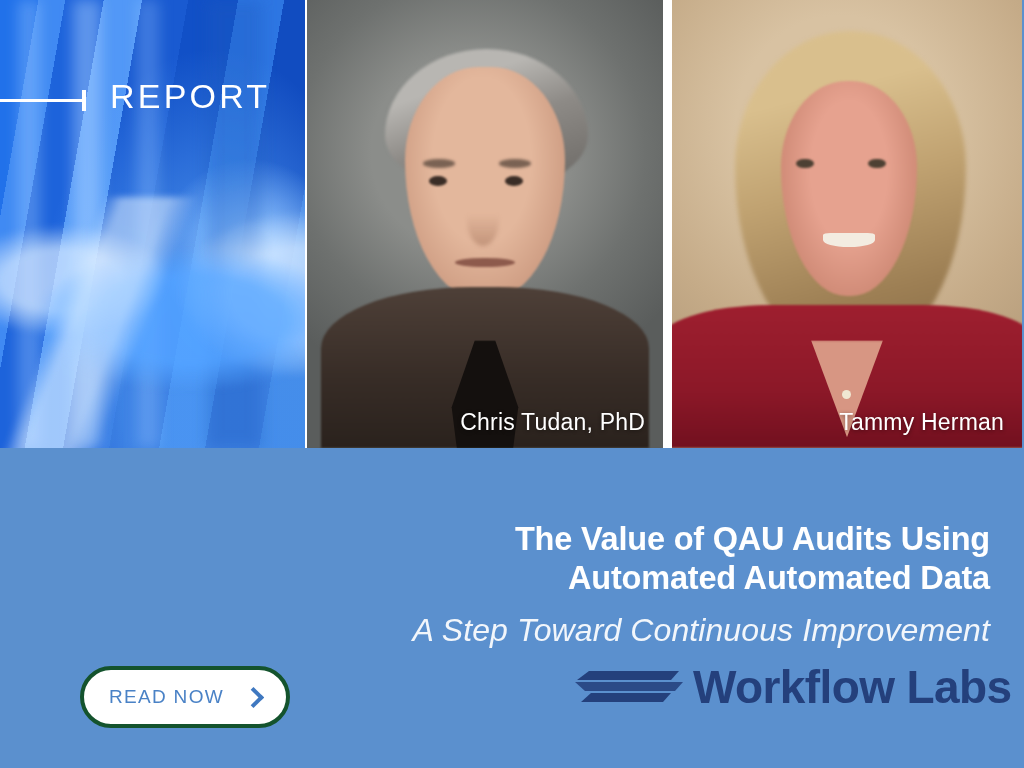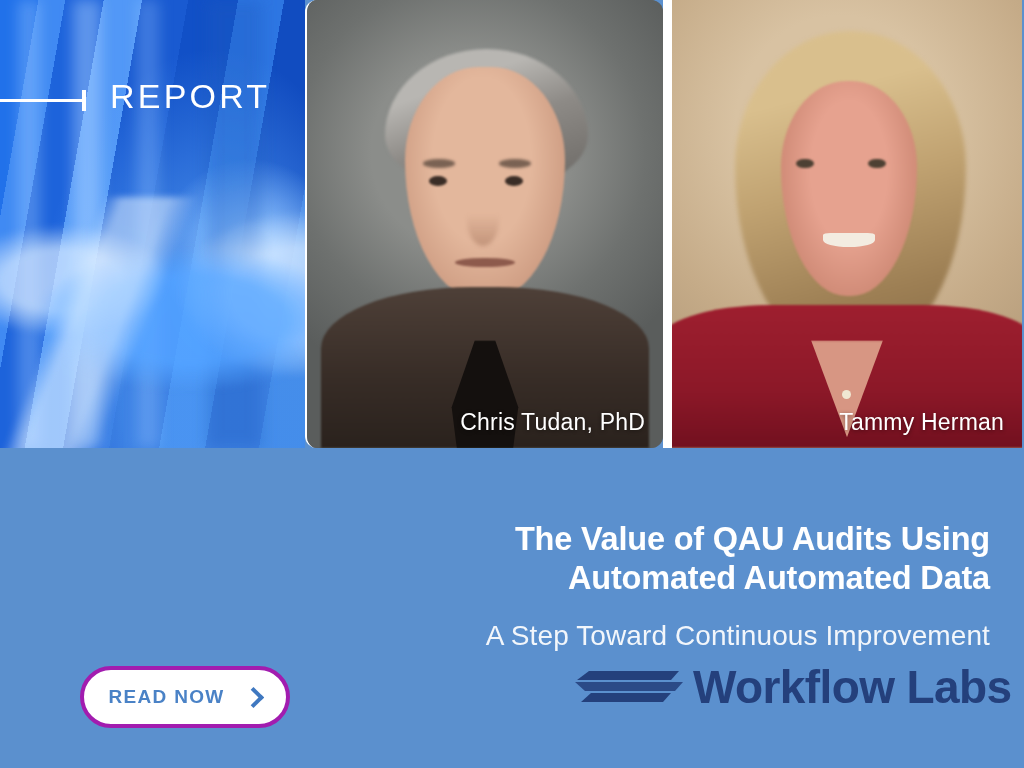--- a/index.html
+++ b/index.html
@@ -21,21 +21,21 @@
   .photo-strip {
     position:absolute;
     top:0; left:0;
     width:1024px;
     height:448px;
     display:flex;
     align-items:flex-end;
   }
   .panel { position:relative; height:448px; overflow:hidden; }
   .panel-report  { width:305px; }
-  .panel-person1 { width:358px; border-left:2px solid #ffffff;border-radius:12px; }
+  .panel-person1 { width:358px; border-left:2px solid #ffffff; }
   .panel-person2 { width:359px; border-left:9px solid #ffffff; }
 
   
   .lab-photo {
     position:absolute; inset:0;
     background:
       radial-gradient(circle at 82% 56%, rgba(160,200,245,.85) 0 7%, rgba(160,200,245,0) 26%),
       radial-gradient(ellipse at 70% 88%, rgba(110,170,235,.55) 0 30%, rgba(110,170,235,0) 62%),
       linear-gradient(100deg, #2f6fd0 0 10%, #4d88dc 10% 17%, #2a62c2 17% 27%,
                       #5e96e2 27% 37%, #2559b8 37% 49%, #1d4fae 49% 62%,
@@ -247,41 +247,41 @@
     text-align:right;
   }
   .headline {
     font-size:32.5px;
     font-weight:700;
     line-height:1.2;
     color:#ffffff;
     letter-spacing:-.2px;
   }
   .subhead {
-    margin-top:22px;
-    font-size:28px;
+    margin-top:14px;
+    font-size:32px;
     font-weight:400;
     color:#f2f6fb;
     letter-spacing:.1px;
+    font-style:italic;
   }
 
   
   .cta {
     position:absolute;
     left:80px; top:201px;
     width:210px; height:62px;
     border-radius:34px;
     background:#ffffff;
-    border:4px solid #a21caf;
+    border:4px solid #14532d;
     display:flex;
     align-items:center;
     justify-content:center;
     gap:26px;
     cursor:pointer;
-    font-weight:bold;
   }
   .cta-label {
     font-size:19px;
     color:#4a82c6;
     letter-spacing:1.3px;
   }
   .cta-arrow {
     width:15px; height:15px;
     border-top:4px solid #3f78c0;
     border-right:4px solid #3f78c0;

